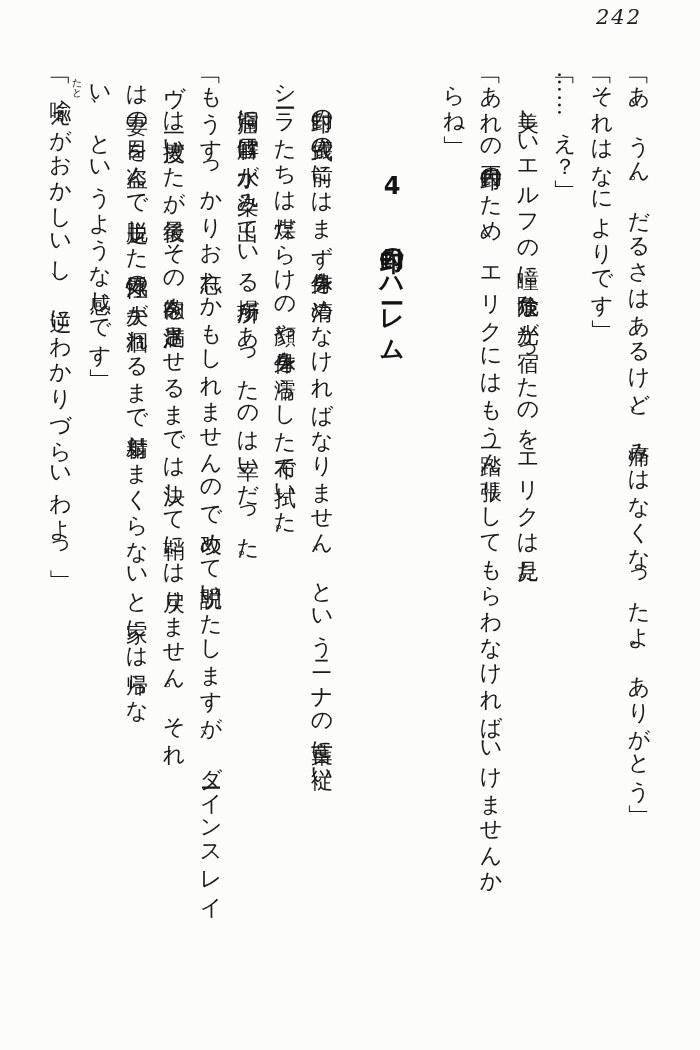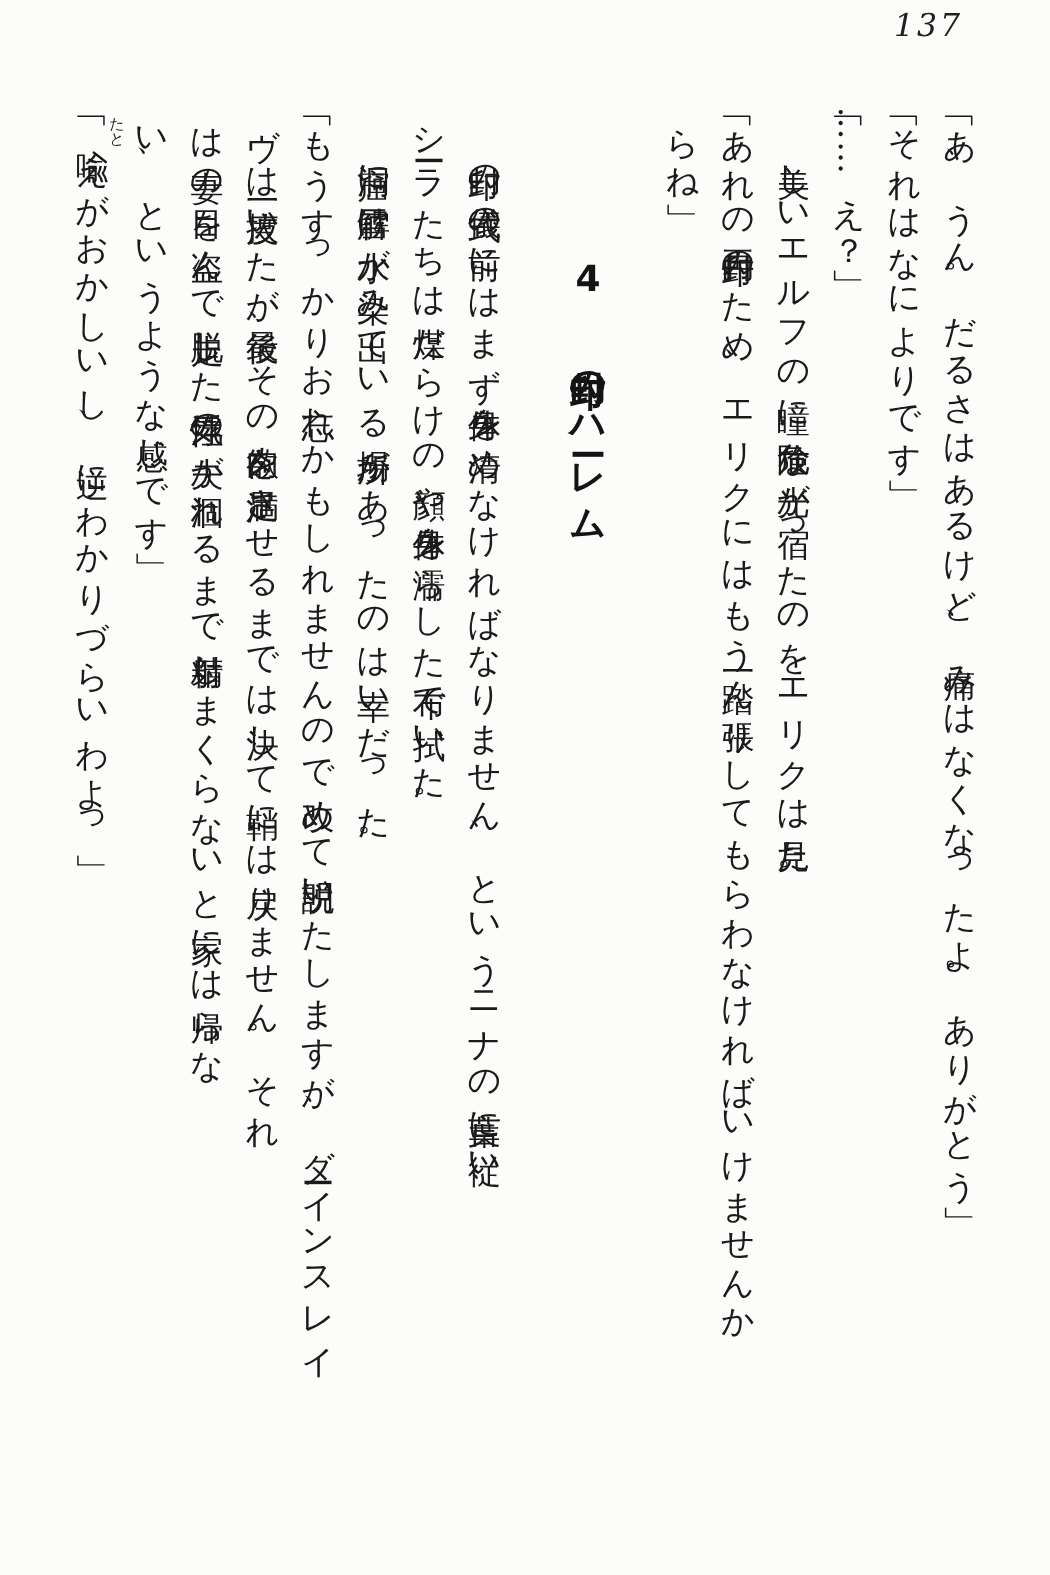--- a/index.html
+++ b/index.html
@@ -58,21 +58,21 @@
     font-size: 10px;
     letter-spacing: 0;
     line-height: 1;
     color: #1a1a1a;
   }
 </style>
 </head>
 <body>
 
 <div class="page">
-  <div class="page-number">137</div>
+  <div class="page-number">242</div>
   <div class="text-flow" id="text-flow">
       <div class="column">「あ、うん。だるさはあるけど、痛みはなくなったよ。ありがとう」</div>
       <div class="column">「それはなによりです」</div>
       <div class="column">「……え？」</div>
       <div class="column">　美しいエルフの瞳に危険な光が宿ったのをエリクは見た。</div>
       <div class="column">「あれの再封印のため、エリクにはもう一踏ん張りしてもらわなければいけませんか</div>
       <div class="column">らね」</div>
       <div class="column heading">4　封印のハーレム</div>
       <div class="column">　封印の儀式の前にはまず身体を清めなければなりません、というニナの言葉に従い、</div>
       <div class="column">シーラたちは煤だらけの顔や身体を濡らした布で拭いた。</div>

